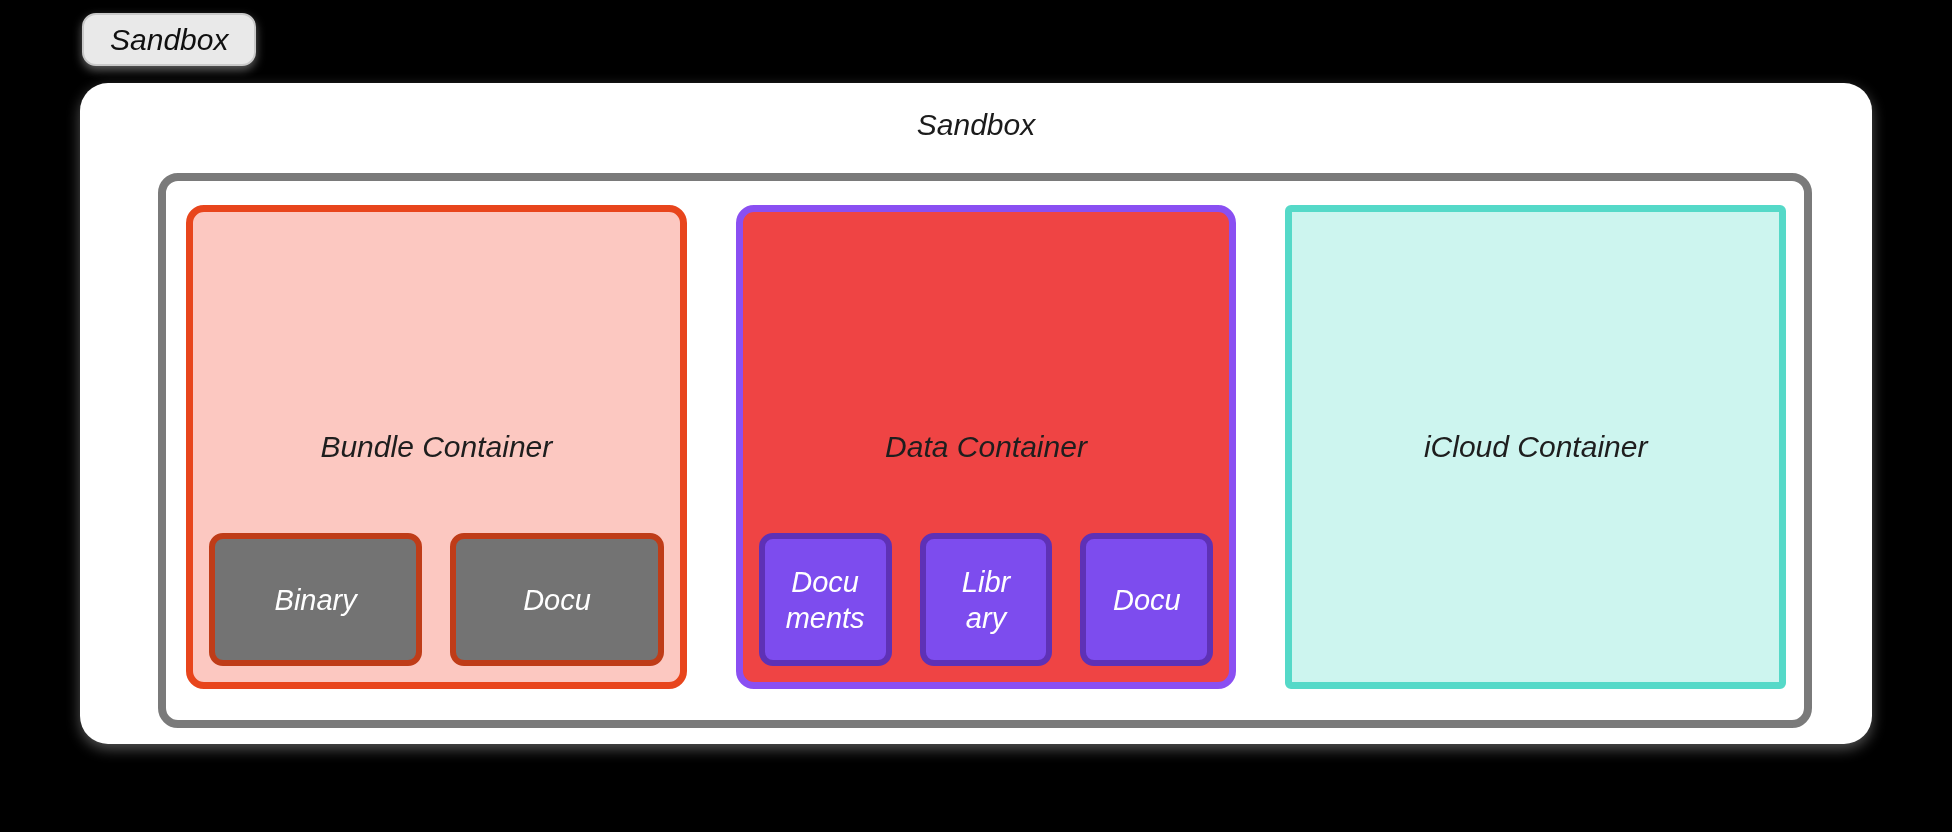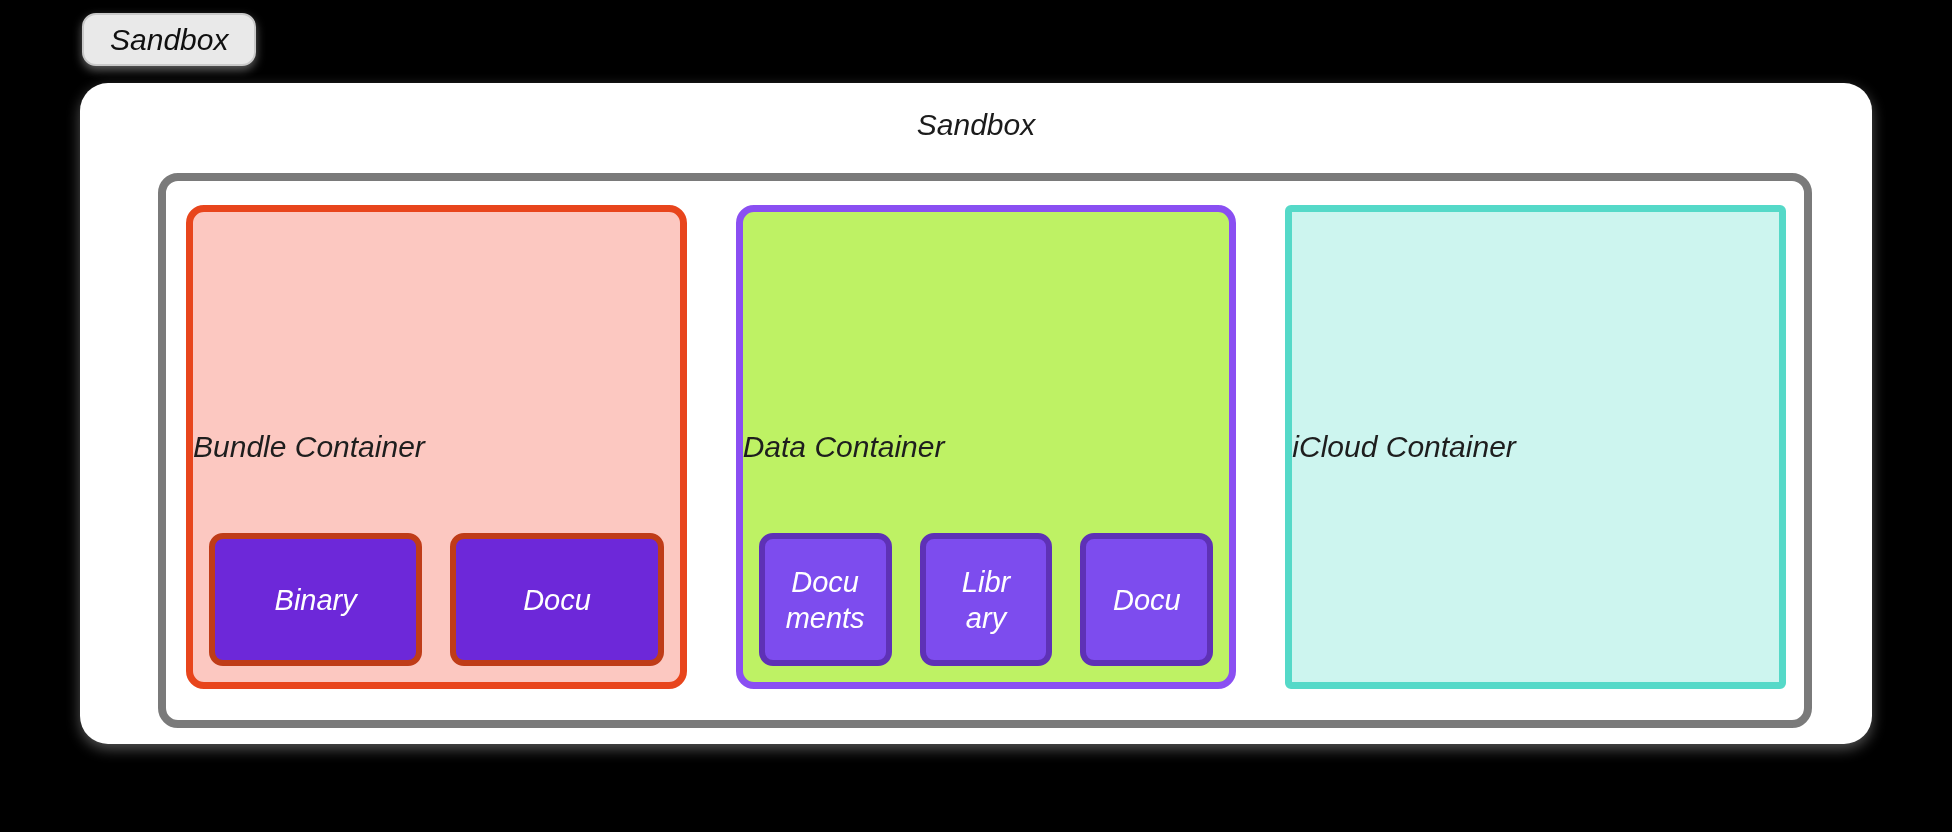--- a/index.html
+++ b/index.html
@@ -51,47 +51,47 @@
   }
 
   
   .group{
     flex:1;
     position:relative;
     border-radius:18px;
     border:7px solid transparent;
   }
   .group.bundle{background:#fcc8c1;border-color:#e8451c;}
-  .group.data{background:#bef264;border-color:#8a4ff2;}
+  .group.data{background:#ef4444;border-color:#8a4ff2;}
   .group.icloud{background:#cdf5ef;border-color:#55d9c8;border-radius:6px;}
 
   .group-label{
     position:absolute;top:50%;left:0;right:0;
     transform:translateY(-50%);
-    text-align:left;
+    text-align:center;
     font-size:30px;color:#1e1e1e;
   }
 
   
   .nodes{
     position:absolute;left:16px;right:16px;bottom:16px;
     height:133px;
     display:flex;gap:28px;
   }
   .node{
     flex:1;
     border-radius:14px;
     border:6px solid;
     display:flex;align-items:center;justify-content:center;
     text-align:center;
     font-size:29px;line-height:36px;
     color:#ffffff;
     white-space:pre-line;
   }
-  .bundle .node{background:#6d28d9;border-color:#bf3c18;}
+  .bundle .node{background:#737373;border-color:#bf3c18;}
   .data .node{background:#7d4cee;border-color:#5e31b6;}
 </style>
 </head>
 <body>
 
 <div class="tab">Sandbox</div>
 
 <div class="panel">
 
   <div class="panel-title">Sandbox</div>

